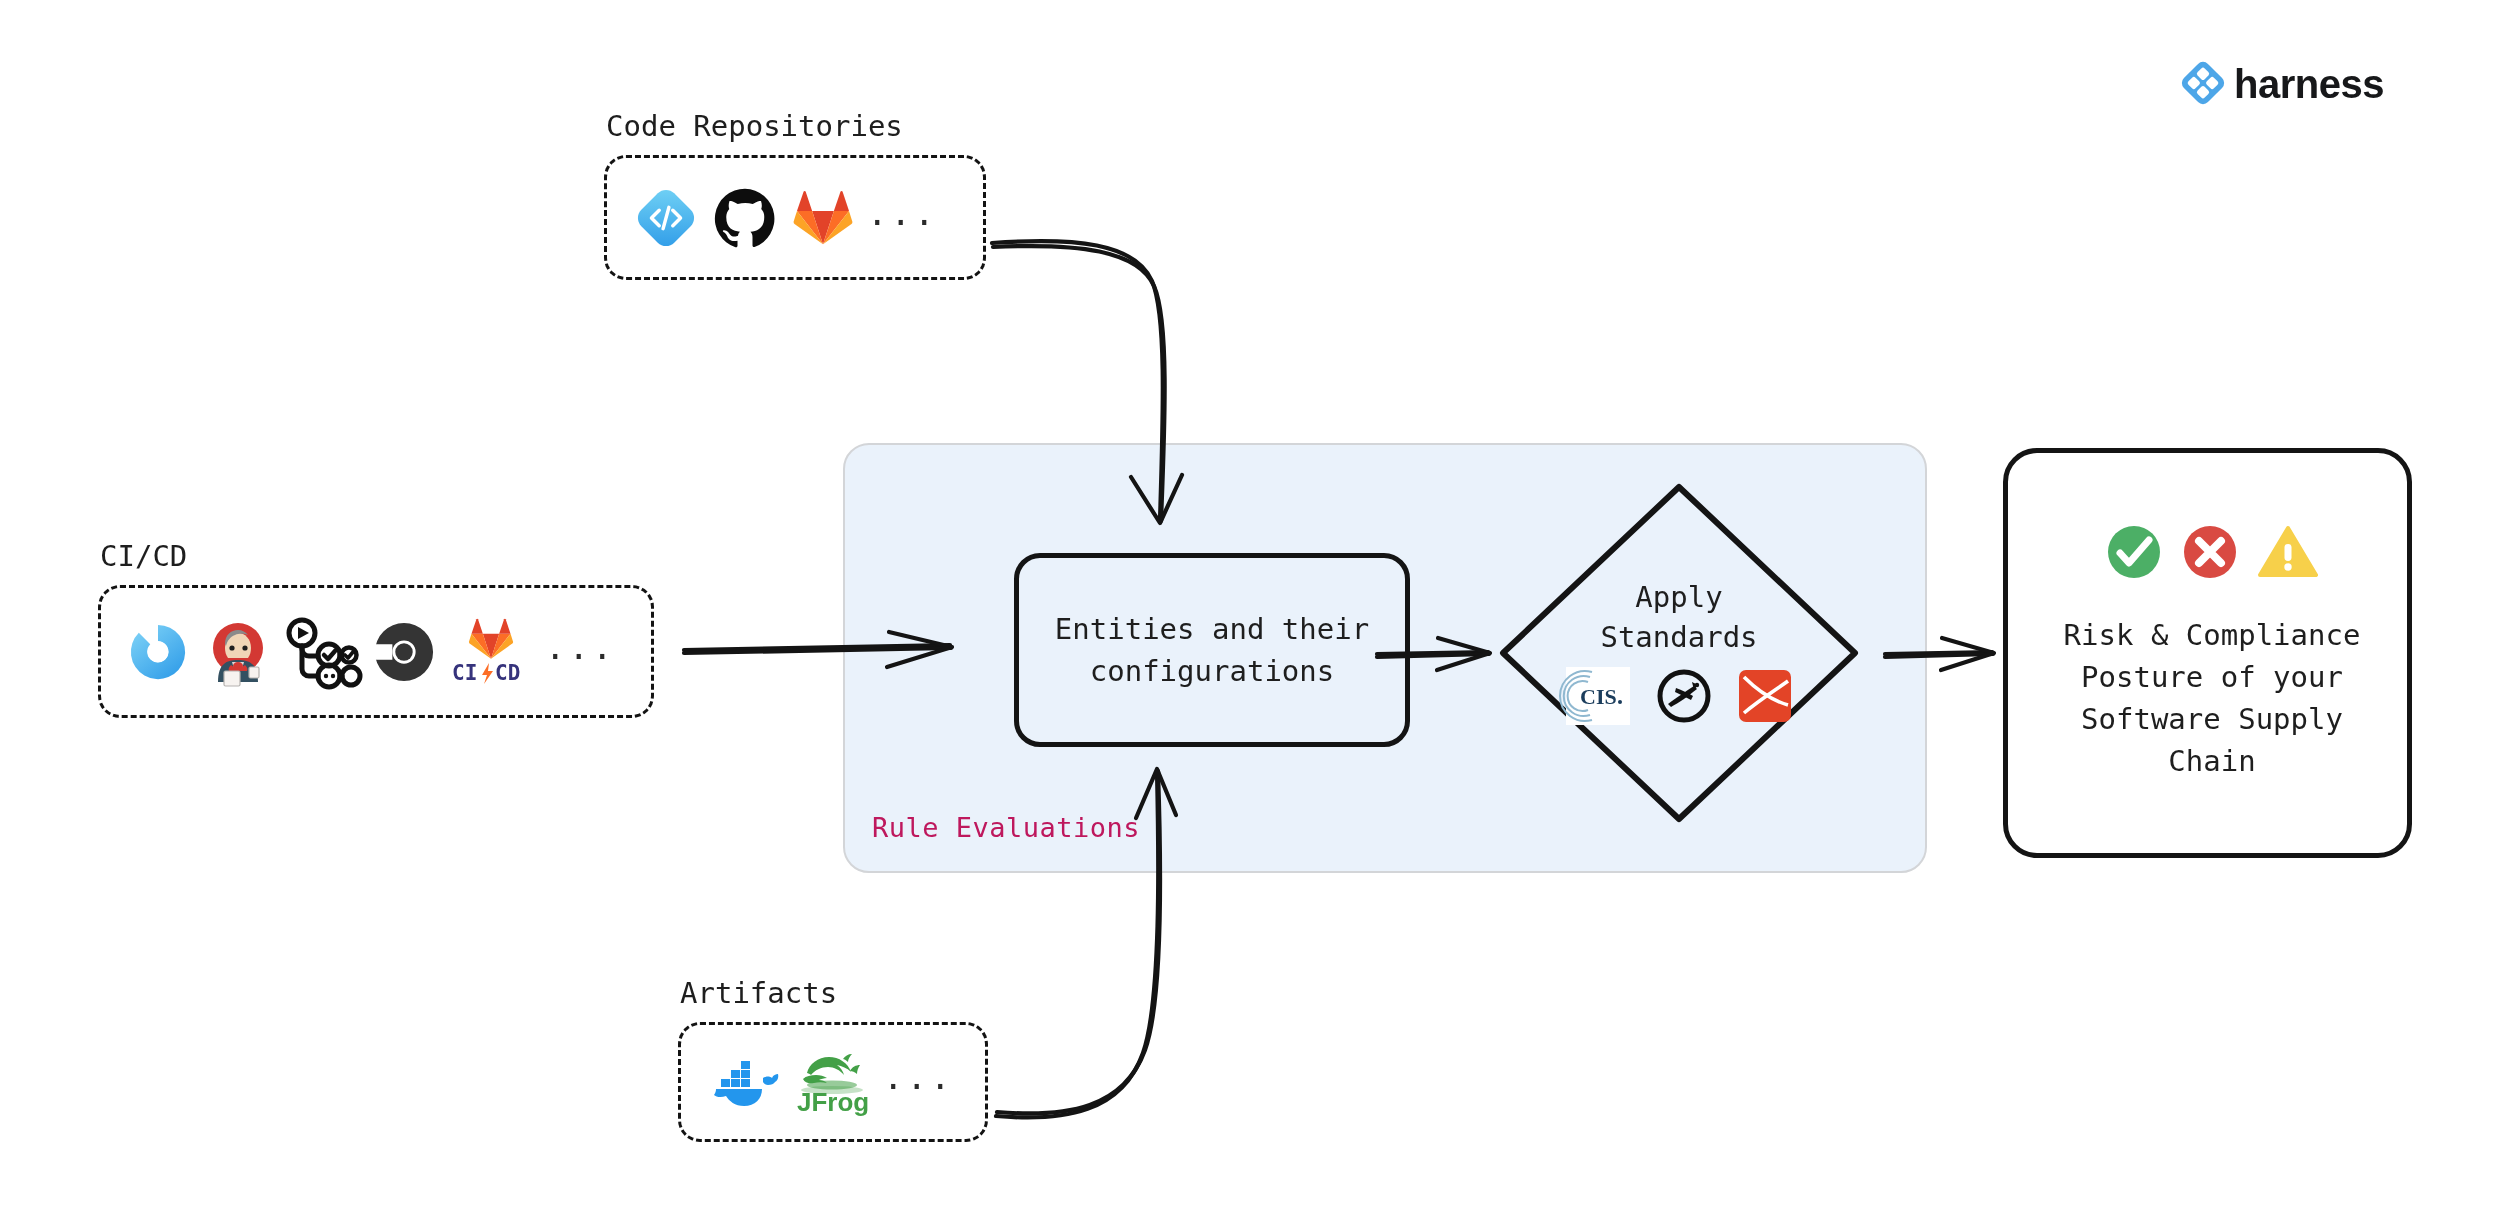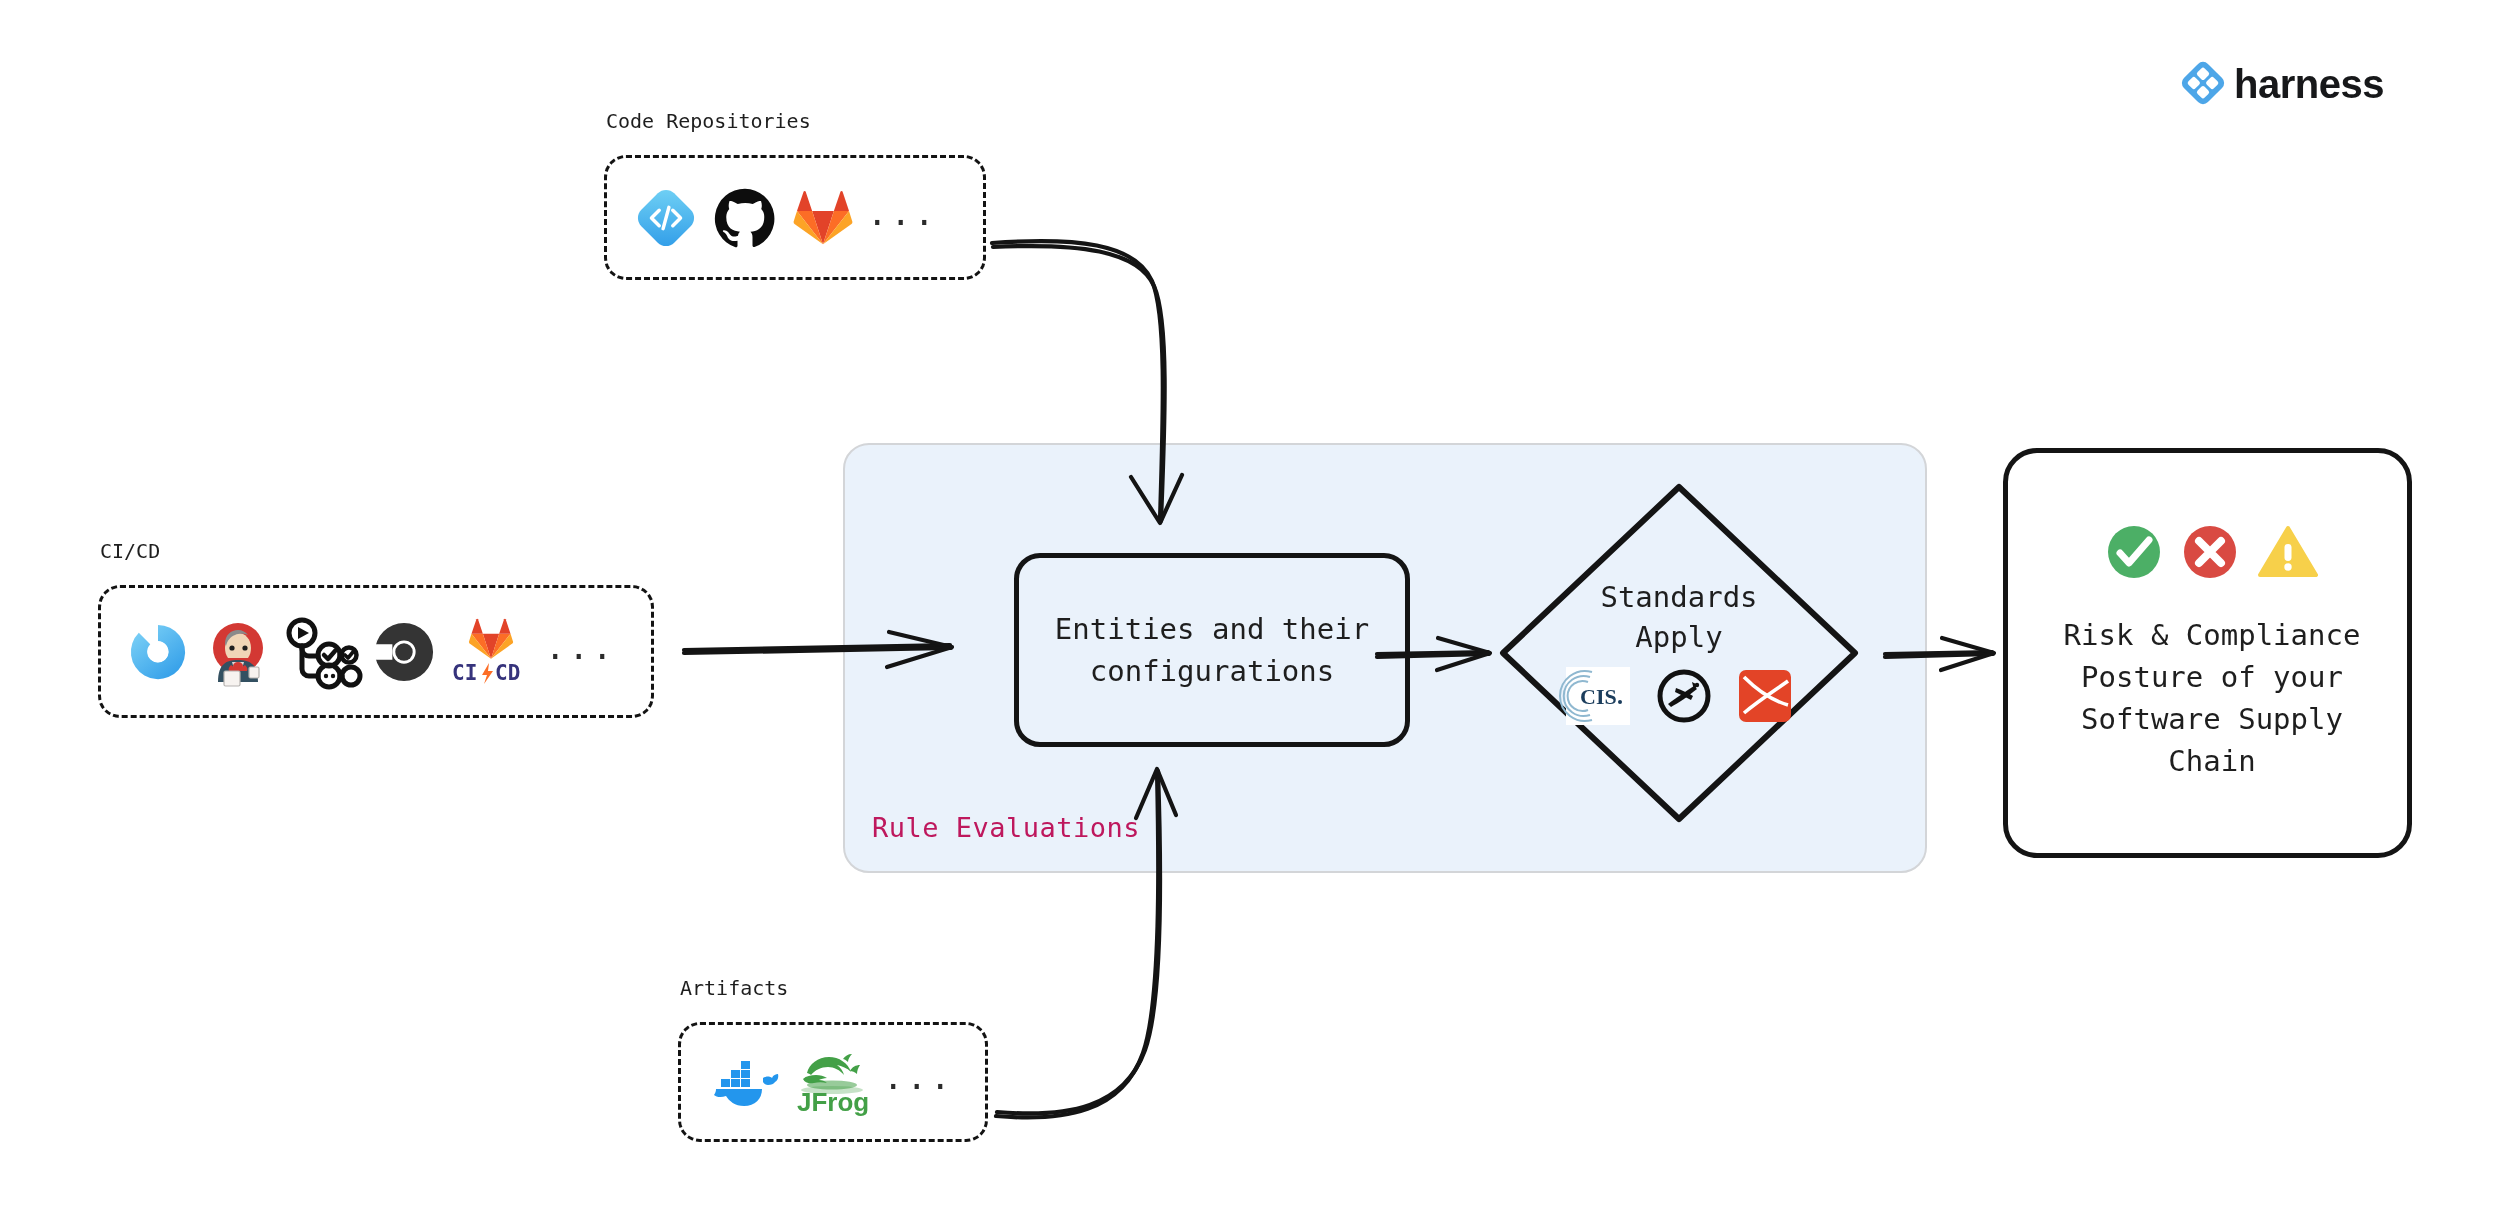--- a/index.html
+++ b/index.html
@@ -23,21 +23,21 @@
     position:absolute;left:843px;top:443px;width:1080px;height:426px;
     background:#eaf2fb;border:2px solid #d3d5d8;border-radius:26px;
   }
   #rule-panel-label{
     position:absolute;left:872px;top:812px;
     color:#be185d;font-size:27px;letter-spacing:.5px;white-space:nowrap;
   }
 
   
   .group{position:absolute;}
-  .group .glabel{position:absolute;top:-46px;left:2px;font-size:20px;color:#1e1e1e;white-space:nowrap;}
+  .group .glabel{position:absolute;top:-46px;left:2px;font-size:29px;color:#1e1e1e;white-space:nowrap;}
   .group .gbox{
     position:absolute;inset:0;border:3.5px dashed #131313;border-radius:22px;
     display:flex;align-items:center;box-sizing:border-box;
   }
   .group .icons{display:flex;align-items:center;}
   .ellipsis{font-size:34px;letter-spacing:3px;color:#2b2b2b;line-height:1;margin-left:14px;padding-bottom:10px;}
 
   #group-code-repos{left:604px;top:155px;width:382px;height:125px;}
   #group-code-repos .gbox{padding-left:28px;}
   #group-cicd{left:98px;top:585px;width:556px;height:133px;}
@@ -290,22 +290,22 @@
       <div>configurations</div>
     </div>
   </div>
 
   <div id="apply-standards">
     <svg class="dia" width="364" height="344" viewBox="0 0 364 344">
       <path d="M182 6 L358 172 L182 338 L6 172 Z" fill="none" stroke="#141414" stroke-width="6" stroke-linejoin="round"></path>
     </svg>
     <div class="dcontent">
       <div class="dtitle">
+        <div>Apply</div>
         <div>Standards</div>
-        <div>Apply</div>
       </div>
       <div class="dicons">
 
         <span>
           <svg width="64" height="58" viewBox="0 0 64 58">
             <rect x="0" y="0" width="64" height="58" fill="#ffffff"></rect>
             <g fill="none" stroke="#8FB8D0" stroke-width="2">
               <path d="M26 5 A25 25 0 1 0 26 53"></path>
               <path d="M24 10 A20 20 0 1 0 24 48"></path>
               <path d="M22 15 A15 15 0 1 0 22 43"></path>

